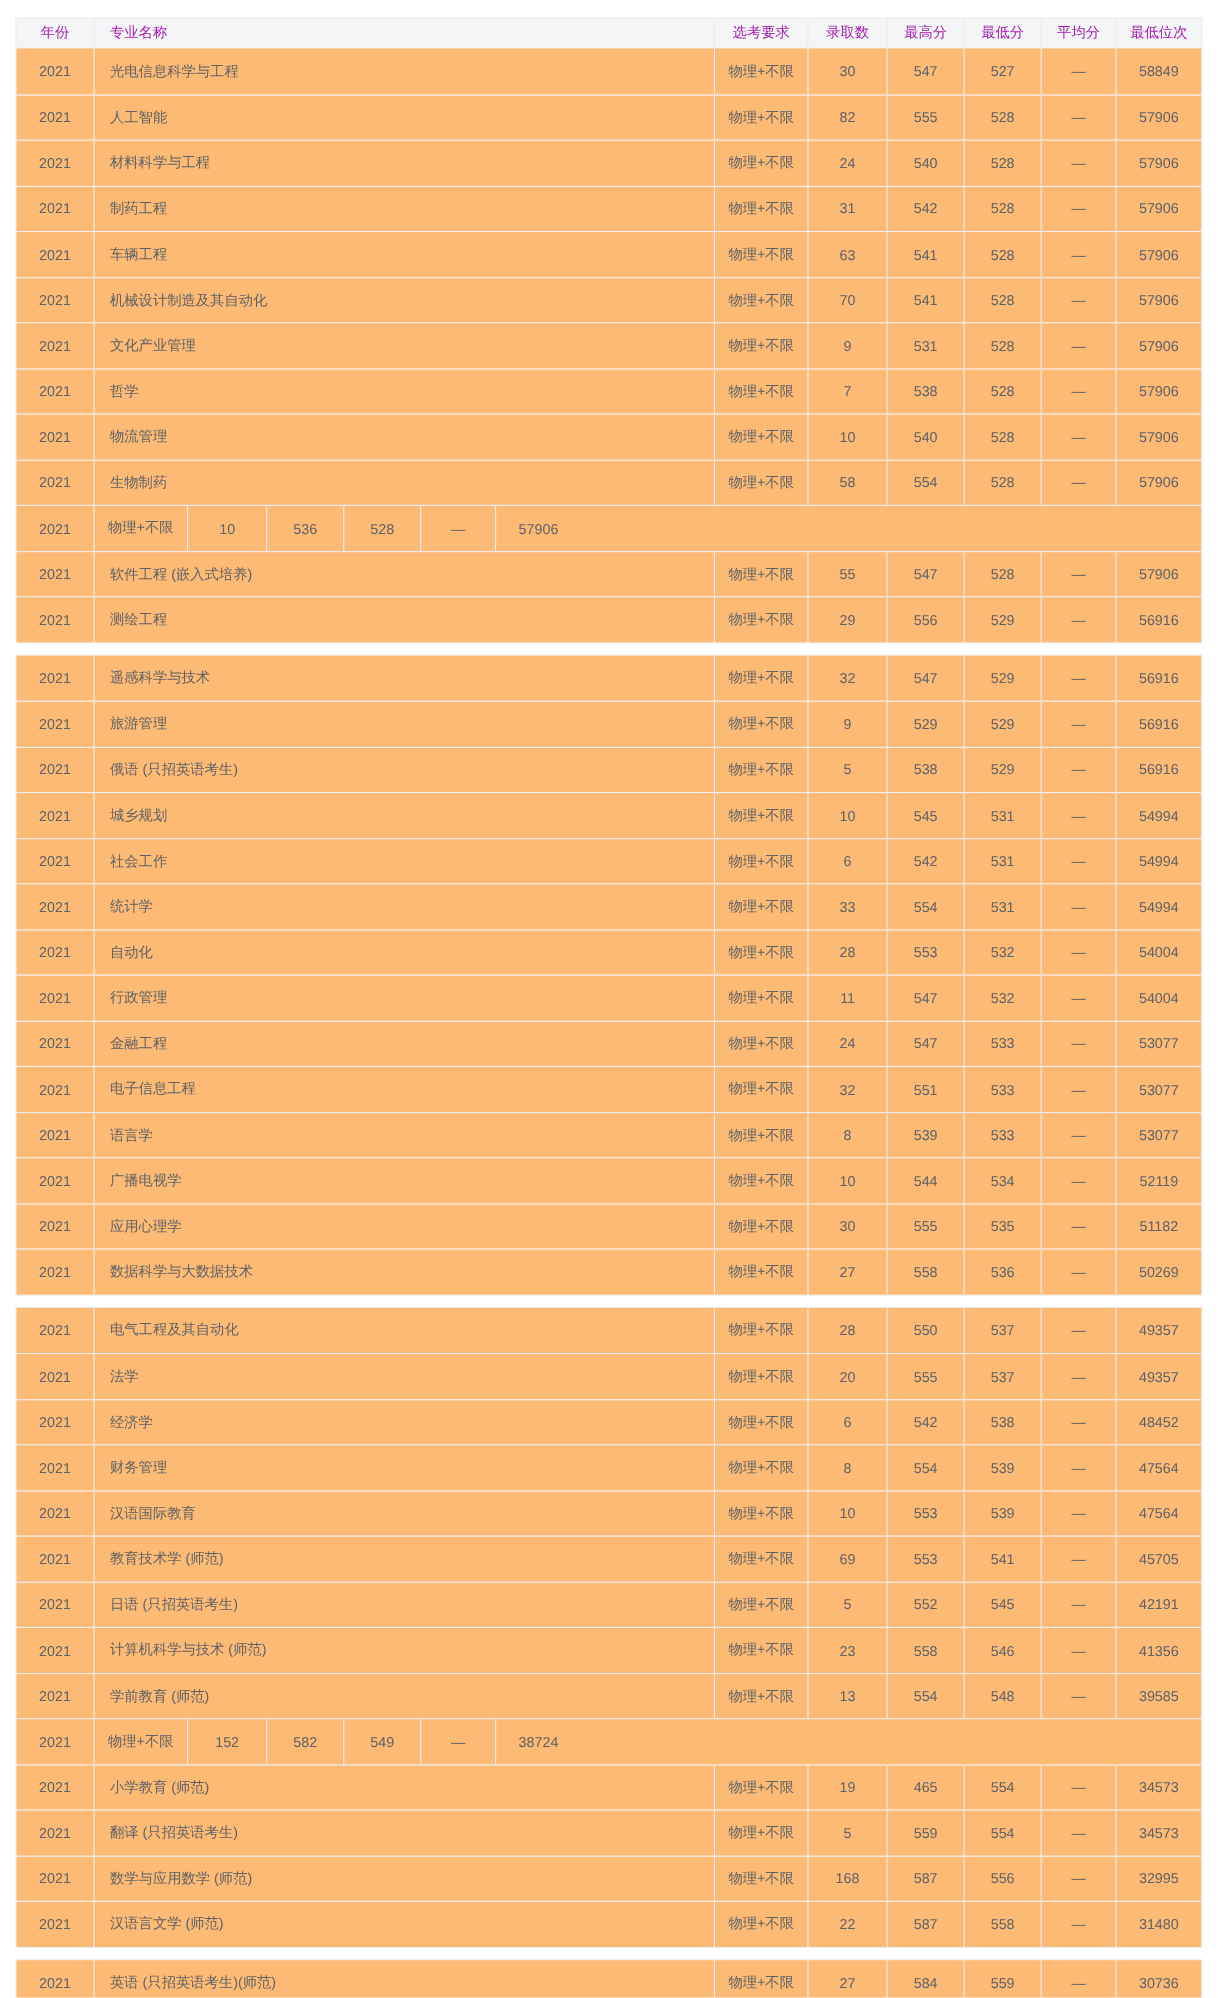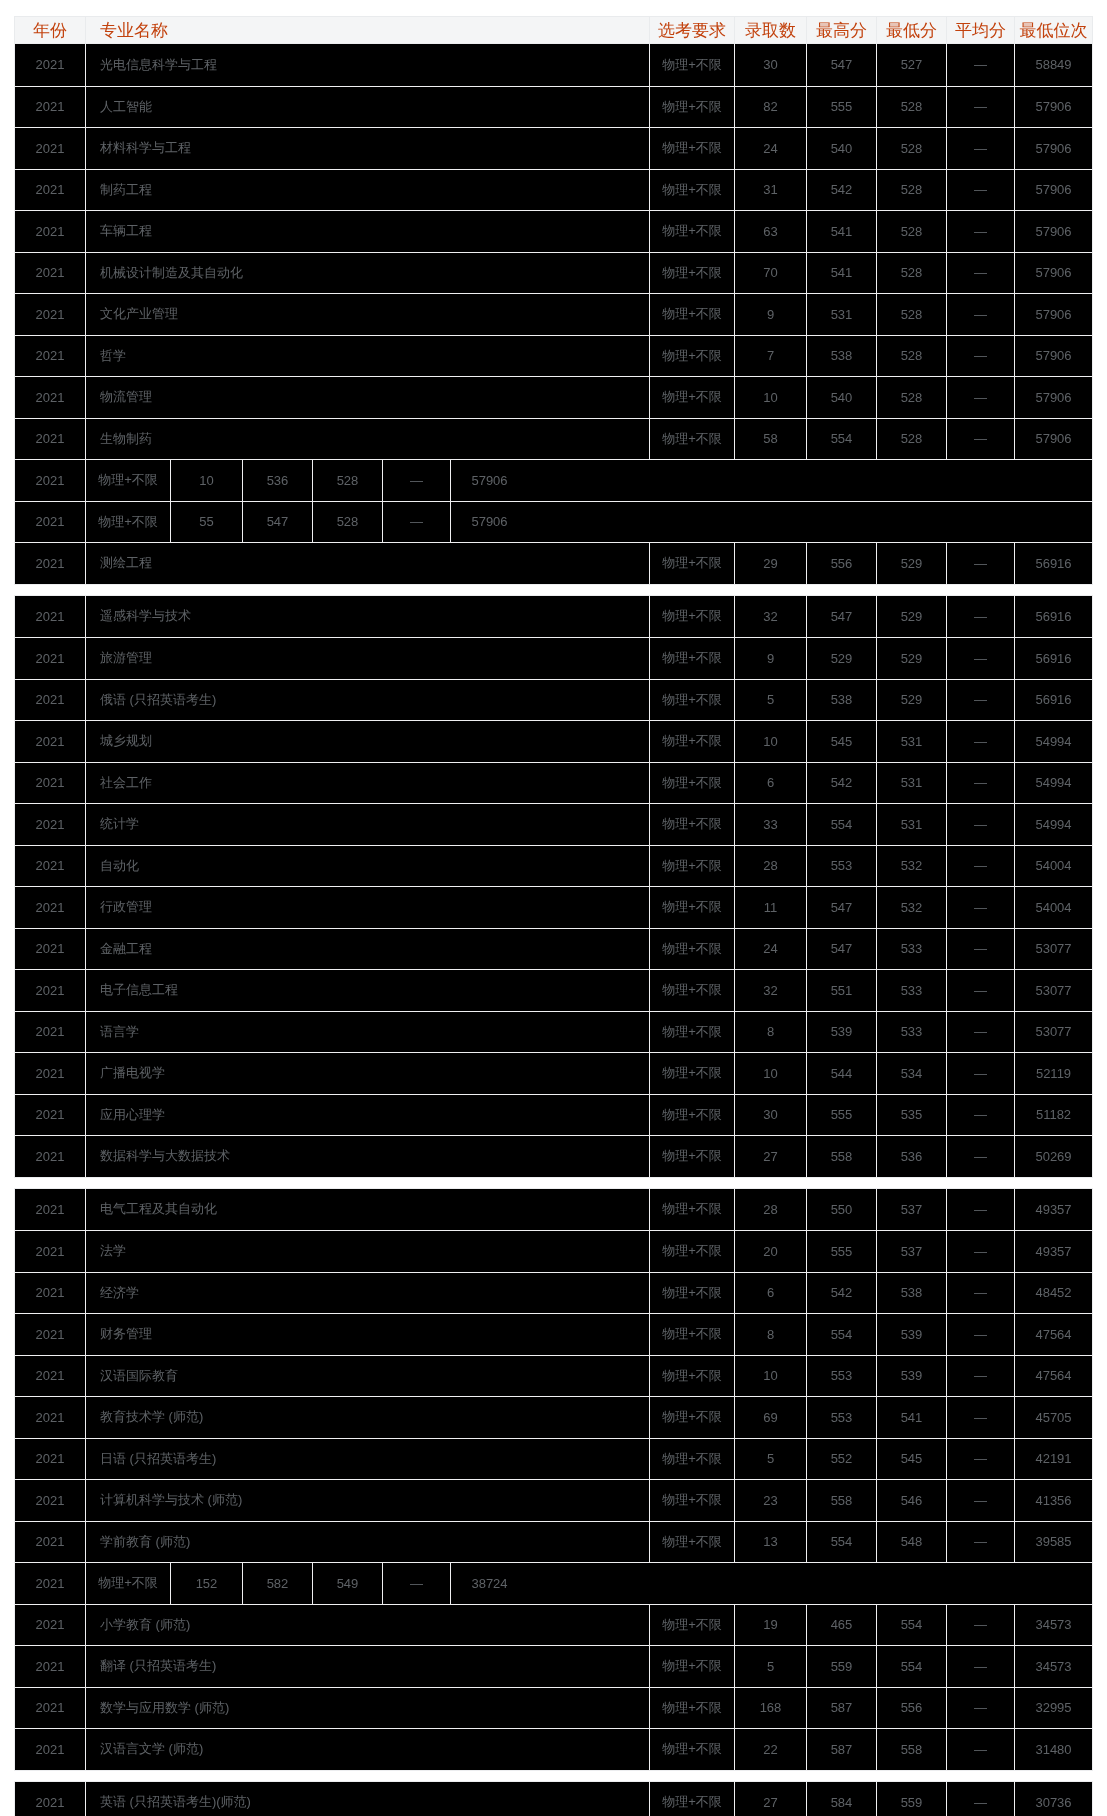--- a/index.html
+++ b/index.html
@@ -15,29 +15,29 @@
 
   .thead {
     display: flex;
     height: 27px;
     background: #f4f5f6;
     border: 1px solid #e9ebed;
     border-bottom: none;
     color: #7b8087;
     font-size: 12.5px;
   }
-  .thead .c { font-size: 17px; color: #c2410c; }
+  .thead .c { font-size: 13px; color: #a21caf; }
 
   .tsection {
     border: 1px solid #ecedef;
     border-top: 1px solid #ecedef;
   }
   .tsection + .tsection { margin-top: 10px; }
 
-  .trow { display: flex; height: 41.5px; background: #000000; }
+  .trow { display: flex; height: 41.5px; background: #fdba74; }
   .trow + .trow { border-top: 1px solid #efeff1; }
 
   .c {
     display: flex;
     align-items: center;
     justify-content: center;
     font-size: 13px;
     color: #5e6266;
     overflow: hidden;
     white-space: nowrap;
@@ -177,20 +177,21 @@
           <div class="c c0">2021</div>
           <div class="c c2">物理+不限</div>
           <div class="c c3">10</div>
           <div class="c c4">536</div>
           <div class="c c5">528</div>
           <div class="c c6">—</div>
           <div class="c c7">57906</div>
         </div>
         <div class="trow">
           <div class="c c0">2021</div>
+          <div class="c c1">软件工程 (嵌入式培养)</div>
           <div class="c c2">物理+不限</div>
           <div class="c c3">55</div>
           <div class="c c4">547</div>
           <div class="c c5">528</div>
           <div class="c c6">—</div>
           <div class="c c7">57906</div>
         </div>
         <div class="trow">
           <div class="c c0">2021</div>
           <div class="c c1">测绘工程</div>

